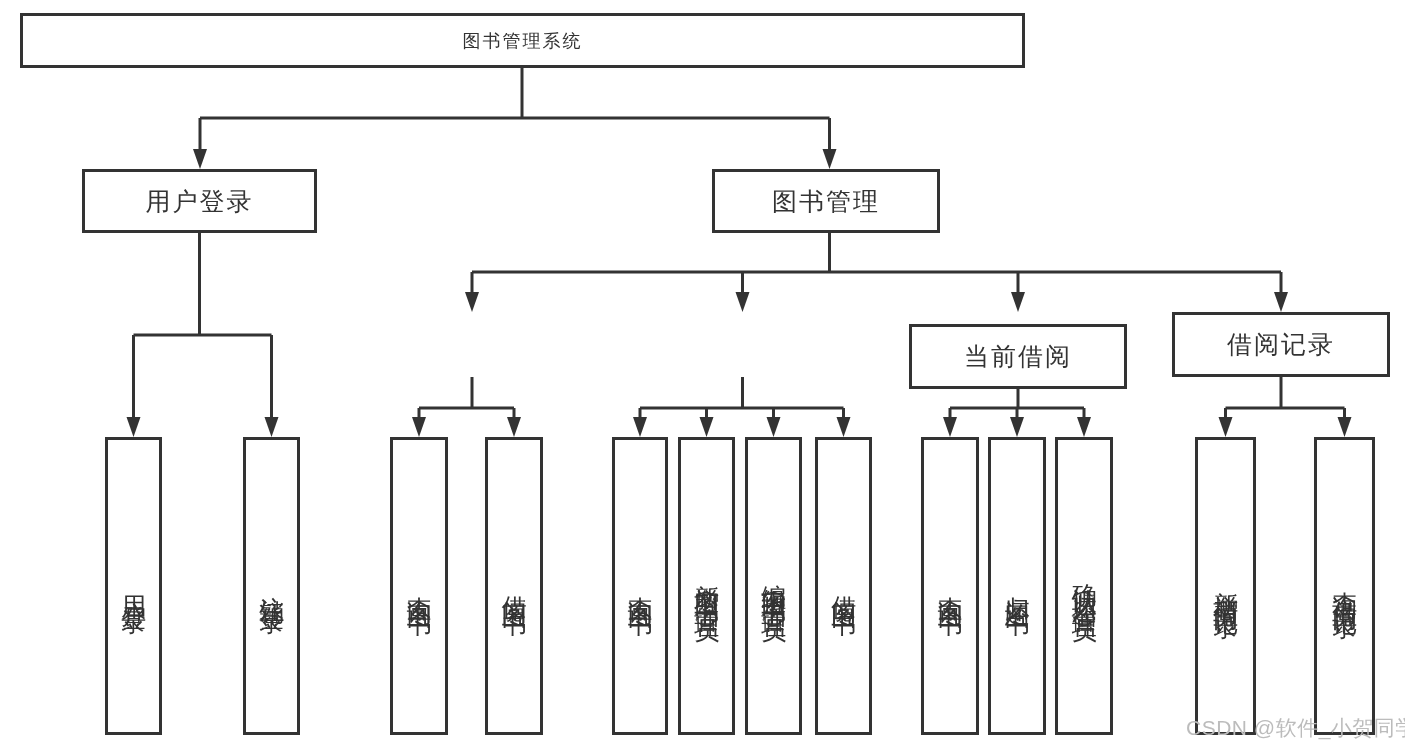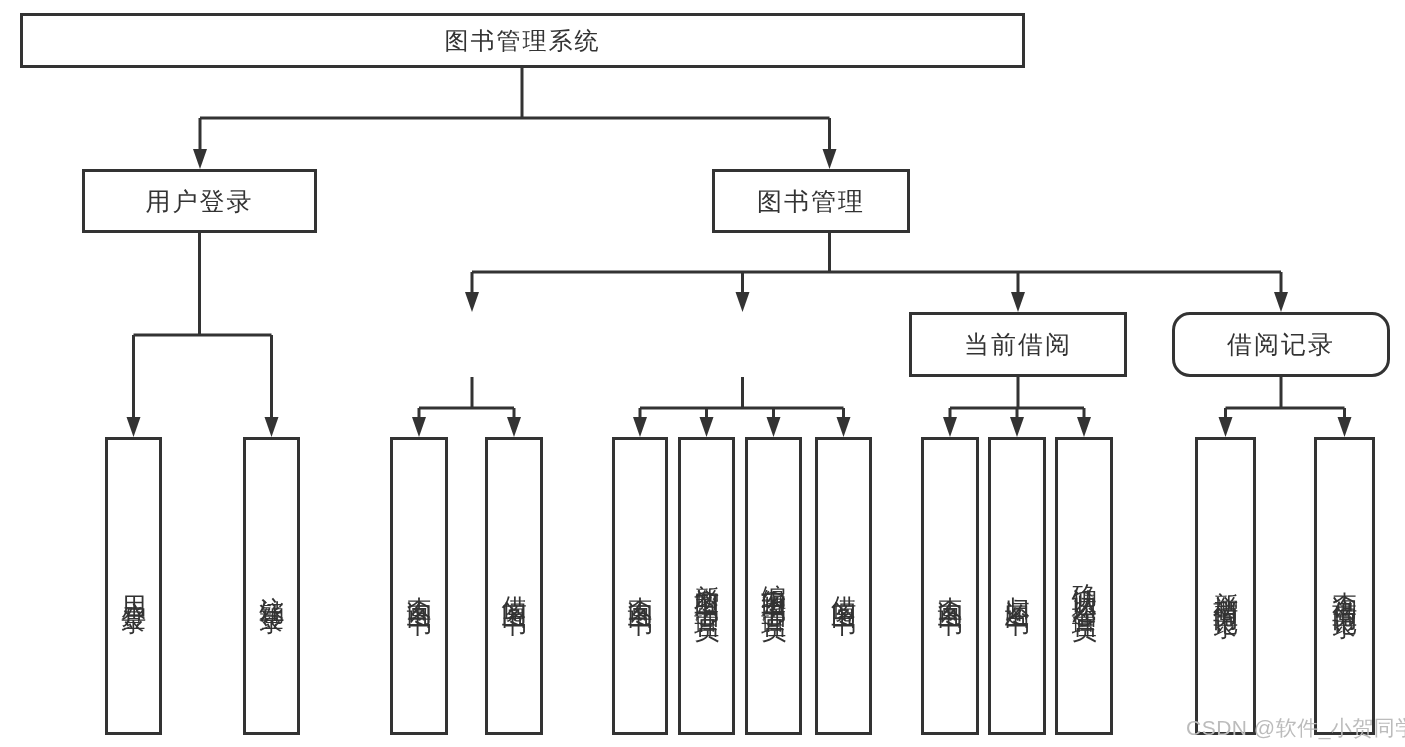--- a/index.html
+++ b/index.html
@@ -20,21 +20,21 @@
   #wires{position:absolute;left:0;top:0;width:1405px;height:747px;}
   .box{
     position:absolute;
     box-sizing:border-box;
     border:3px solid var(--line);
     background:var(--bg);
     display:flex;align-items:center;justify-content:center;
     text-align:center;
   }
   .hbox{font-size:25px;letter-spacing:2px;line-height:1;}
-  .root{font-size:24px;text-align:center;}
+  .root{font-size:18px;text-align:center;}
   .vbox{
     font-size:25px;
     writing-mode:vertical-rl;
     text-orientation:mixed;
     letter-spacing:5px;
     line-height:1.1;
   }
   .watermark{
     position:absolute;
     left:1186px;top:714px;
@@ -104,28 +104,28 @@
       <polygon points="1337.5,417 1351.5,417 1344.5,437" fill="#333333"></polygon>
     </svg>
 
   <div class="box hbox root" style="left:20px;top:13px;width:1005px;height:55px;">
     <span>图书管理系统</span>
   </div>
 
   <div class="box hbox" style="left:82px;top:169px;width:235px;height:64px;">
     <span>用户登录</span>
   </div>
-  <div class="box hbox" style="left:712px;top:169px;width:198px;height:64px;">
+  <div class="box hbox" style="left:712px;top:169px;width:228px;height:64px;">
     <span>图书管理</span>
   </div>
 
-  <div class="box hbox" style="left:909px;top:312px;width:218px;height:65px;">
+  <div class="box hbox" style="left:909px;top:324px;width:218px;height:65px;">
     <span>当前借阅</span>
   </div>
-  <div class="box hbox" style="left:1172px;top:312px;width:218px;height:65px;border-radius:18px;">
+  <div class="box hbox" style="left:1172px;top:312px;width:218px;height:65px;">
     <span>借阅记录</span>
   </div>
 
   <div class="box vbox" style="left:105px;top:437px;width:57px;height:298px;">
     <span>用户登录</span>
   </div>
   <div class="box vbox" style="left:243px;top:437px;width:57px;height:298px;">
     <span>注销登录</span>
   </div>
 

